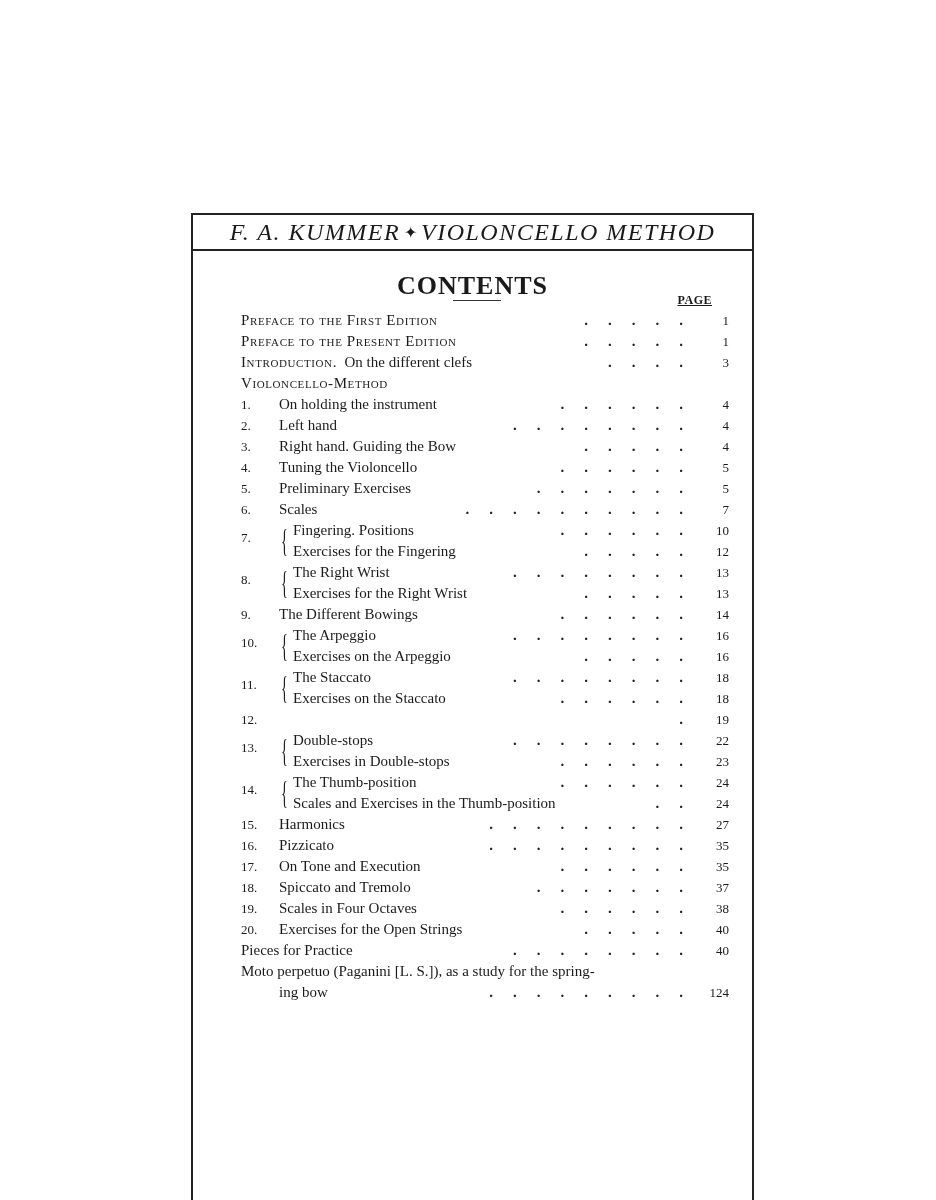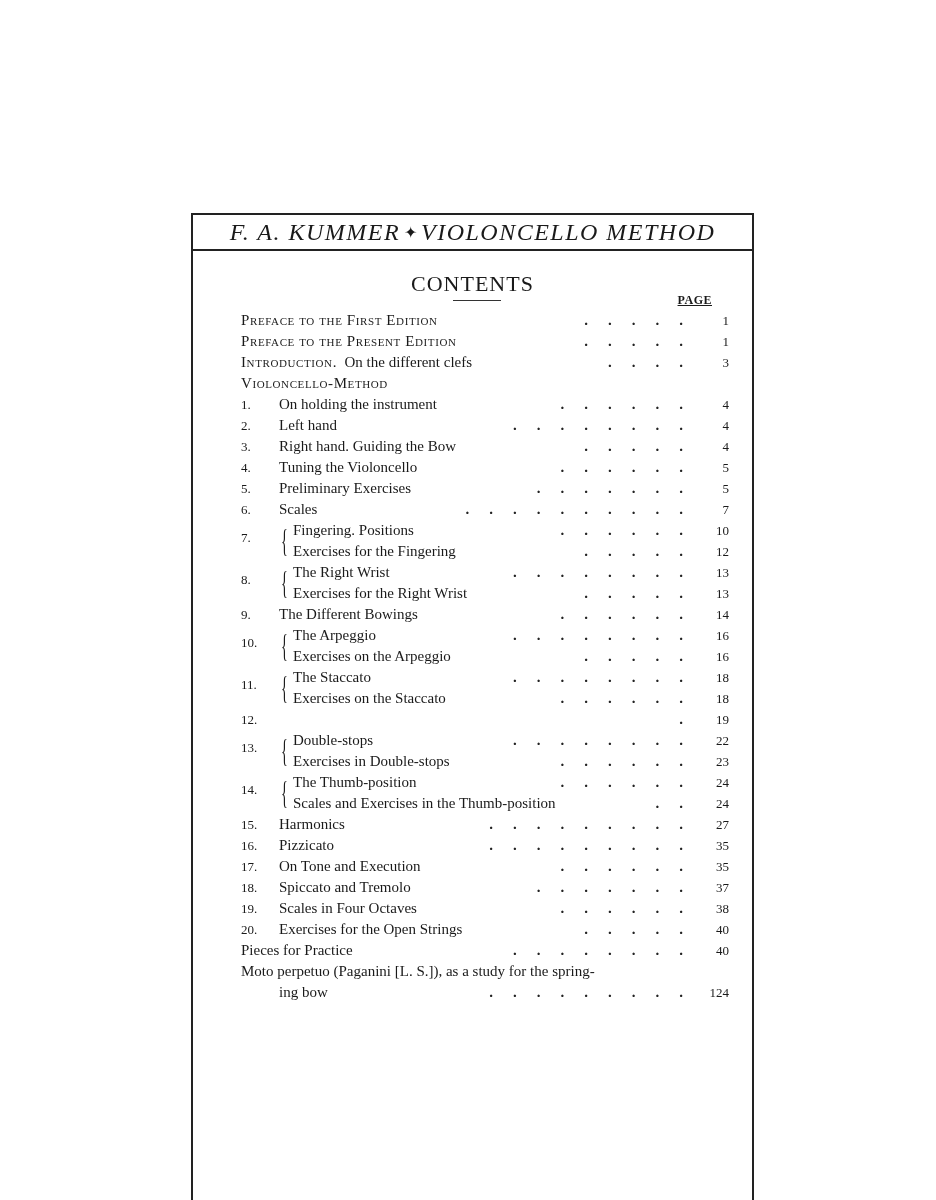--- a/index.html
+++ b/index.html
@@ -28,22 +28,23 @@
       font-size: 24px;
       letter-spacing: 1.5px;
       white-space: nowrap;
     }
     .header-band .sep { font-style: normal; font-size: 16px; margin: 0 2px; }
     .header-band .author { margin-right: 2px; }
     .contents-title {
       position: absolute;
       left: 0; right: 0; top: 56px;
       text-align: center;
-      font-size: 22px;
+      font-size: 26px;
       letter-spacing: 1px;
+      font-weight: bold;
     }
     .title-rule {
       position: absolute;
       left: 260px; top: 85px;
       width: 48px; height: 1px;
       background: #333;
     }
     .page-label {
       position: absolute;
       right: 40px; top: 78px;

